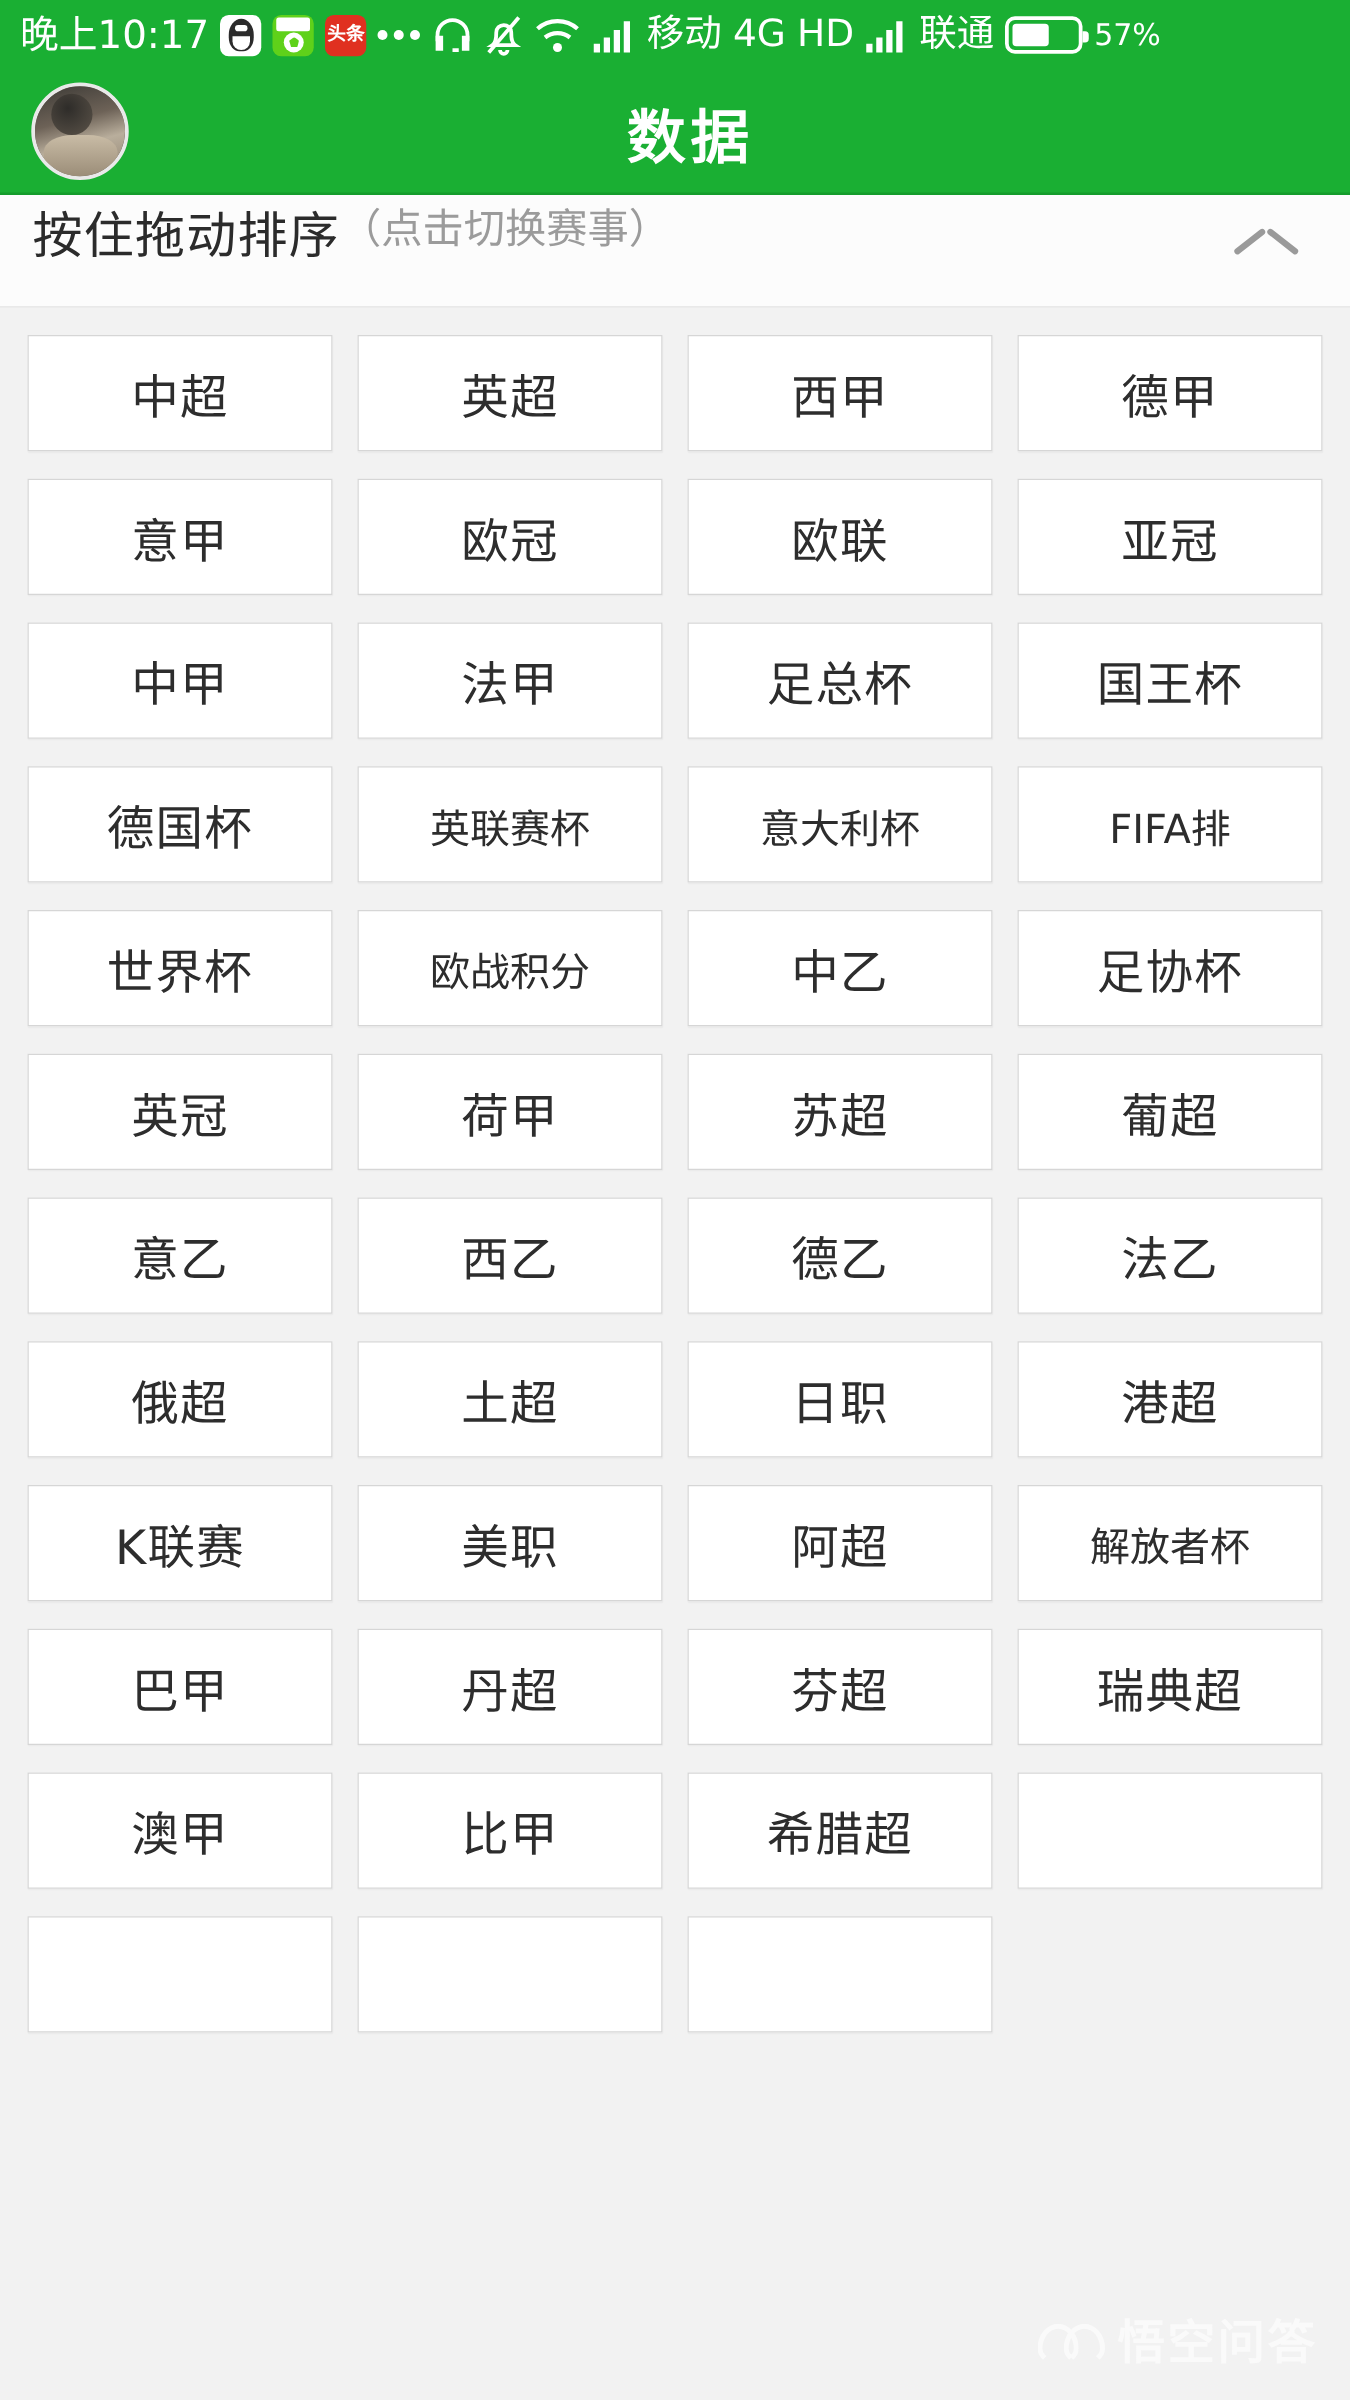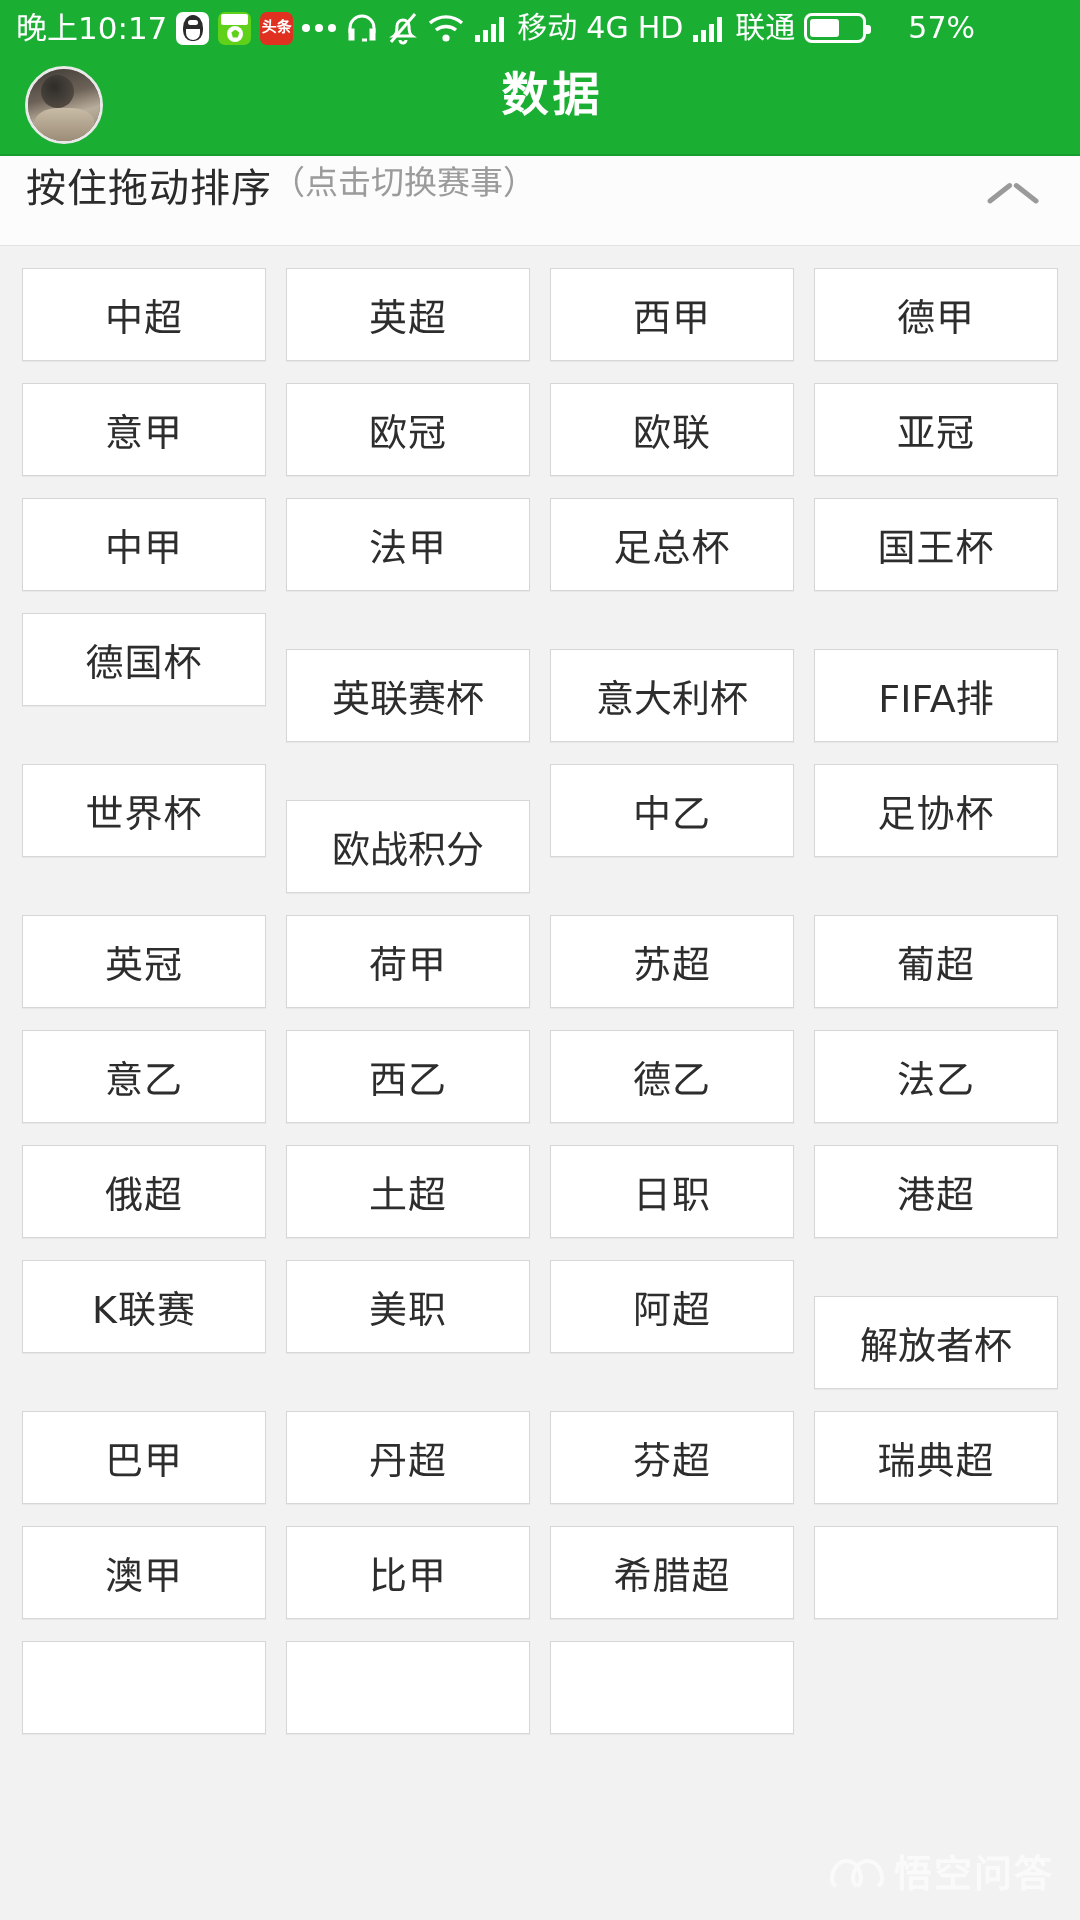--- a/index.html
+++ b/index.html
@@ -37,24 +37,24 @@
                line-height:1.05; text-align:left; }
   .sb-dots { display:flex; gap:5px; align-items:center; flex:none; }
   .sb-dots i { width:8px; height:8px; border-radius:50%; background:#ffffff; display:block; }
   .sb-ic { flex:none; display:flex; align-items:center; }
   .sb-text { font-size:30px; line-height:1; white-space:nowrap; }
   .sb-batt { width:62px; height:30px; border:3px solid #ffffff; border-radius:8px;
              position:relative; flex:none; display:flex; align-items:center; padding:3px; }
   .sb-batt:after { content:""; position:absolute; right:-8px; top:9px; width:5px; height:9px;
              background:#ffffff; border-radius:0 3px 3px 0; }
   .sb-batt .fill { height:100%; width:57%; background:#ffffff; border-radius:3px; }
-  .sb-pct { font-size:30px; line-height:1;margin-left:33px; }
-
-  
-  .titlebar { height:100px; background:#1aaf33; display:flex; 
+  .sb-pct { font-size:24px; line-height:1; }
+
+  
+  .titlebar { height:100px; background:#1aaf33; display:flex; align-items:center;
               position:relative; border-bottom:2px solid #159c2c;padding-left:25px; }
   .avatar { position:absolute; left:25px; top:50%; transform:translateY(-50%);
             width:78px; height:78px; border-radius:50%; border:3px solid #e9e9e9;
             overflow:hidden; background:#6b6358; }
   .avatar .ph1 { position:absolute; inset:0;
             background:linear-gradient(165deg,#3c3a36 0%,#6d6257 38%,#b9ae9c 62%,#8d7f6c 100%); }
   .avatar .ph2 { position:absolute; left:18%; top:8%; width:46%; height:46%; border-radius:50%;
             background:radial-gradient(circle at 40% 35%,#2e2c29,#5b5349); }
   .avatar .ph3 { position:absolute; left:10%; bottom:0; width:82%; height:46%;
             background:linear-gradient(180deg,#c9bca6,#9b8d78); border-radius:40% 40% 20% 20%; }
@@ -75,21 +75,21 @@
 
   
   .gridwrap { padding:22px 22px 0 22px; background:#f2f2f2; height:1674px; overflow:hidden; }
   .grid { display:grid; grid-template-columns:repeat(4,1fr); gap:22px 20px; }
   .chip {
     height:93px; background:#ffffff; border:1px solid #d6d6d6; border-radius:0;
     display:flex; align-items:center; justify-content:center;
     font-size:38px; color:#2d2d2d; letter-spacing:1px;
     box-shadow:0 1px 1px rgba(0,0,0,0.04);
   }
-  .chip.small { font-size:38px; letter-spacing:0px;margin-top:36px; }
+  .chip.small { font-size:32px; letter-spacing:0px; }
 
   
   .watermark { position:absolute; right:26px; bottom:22px; display:flex; align-items:center;
                gap:10px; opacity:0.62; pointer-events:none; }
   .wm-logo { width:54px; height:32px; position:relative; }
   .wm-logo:before, .wm-logo:after {
      content:""; position:absolute; top:4px; width:25px; height:25px; border:4px solid #ffffff;
      border-radius:50% 50% 50% 50% / 60% 60% 40% 40%; border-bottom-color:transparent; }
   .wm-logo:before { left:0; } .wm-logo:after { right:0; }
   .wm-text { font-size:38px; color:#ffffff; letter-spacing:2px; font-weight:bold; }

